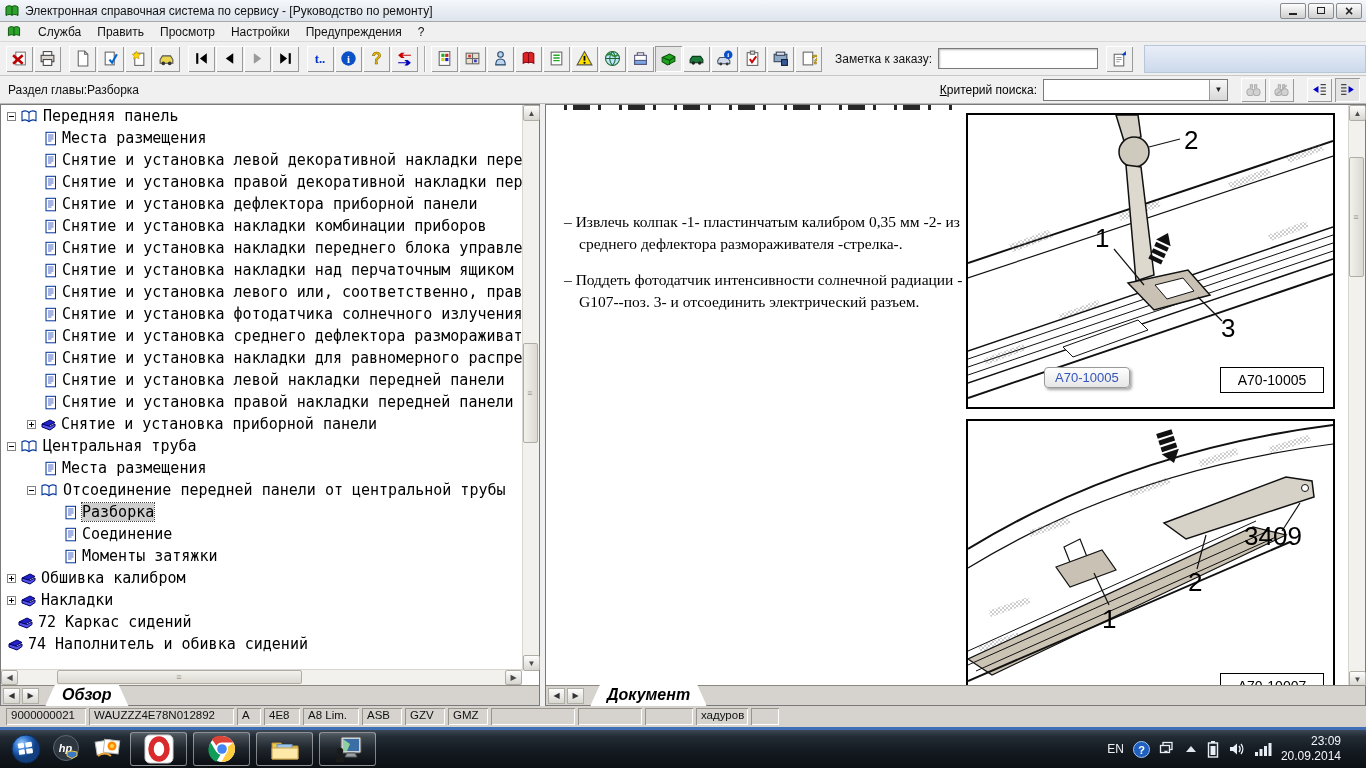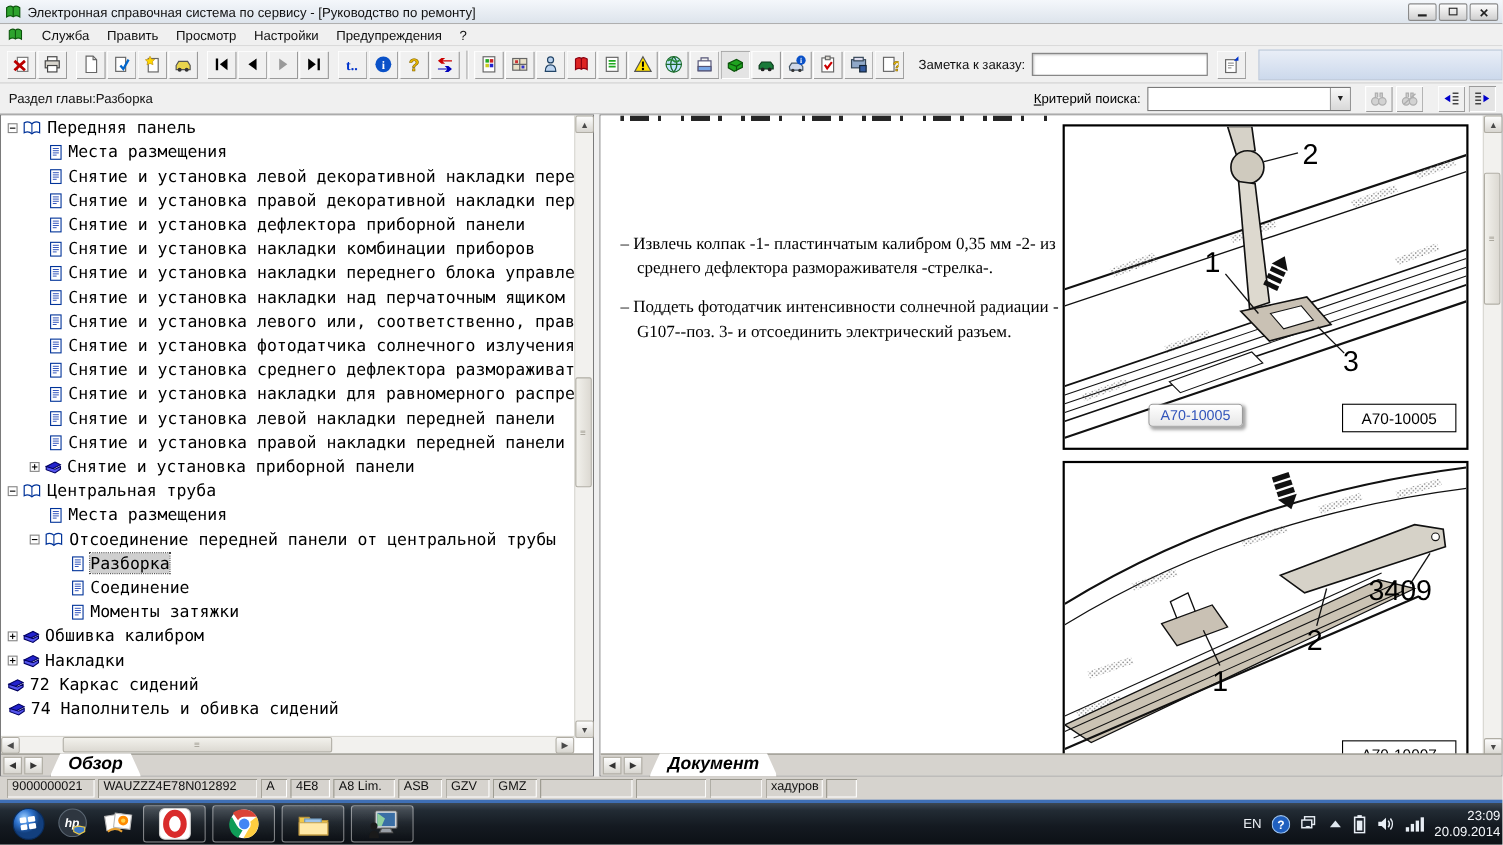--- a/index.html
+++ b/index.html
@@ -116,21 +116,21 @@
   .st-cell { height:17px; margin-left:3px; padding:1px 5px 0; color:#111; white-space:nowrap; overflow:hidden;
     box-shadow:inset 1px 1px 0 #98968c, inset -1px -1px 0 #ffffff; }
 
   
   .taskbar { position:absolute; left:0; top:730px; width:100%; height:38px;
     background:linear-gradient(#3d4854 0%,#222b34 18%,#141a21 55%,#0c1015 100%);
     display:flex; align-items:center; }
   .tk-item { height:34px; display:flex; align-items:center; justify-content:center; margin-left:10px; }
   .tk-item.boxed { width:57px; border:1px solid rgba(255,255,255,.45); border-radius:3px;
     background:linear-gradient(rgba(255,255,255,.18),rgba(255,255,255,.05) 45%,rgba(0,0,0,.12)); margin-left:6px; }
-  .tray { margin-left:auto; display:flex; align-items:center; gap:9px; padding-right:2px; color:#eef2f7; }
+  .tray { margin-left:auto; display:flex; align-items:center; gap:9px; padding-right:25px; color:#eef2f7; }
   .tray .lang { font-size:12px; }
   .tray svg { display:block; }
   .clock { text-align:right; font-size:12px; line-height:1.25; color:#f2f5f9; }
 </style>
 </head>
 <body>
 
 <div id="app">
 
   <div class="titlebar">
@@ -609,21 +609,21 @@
           <div class="trow" style="padding-left: 6px;">
             <span class="texp plus"></span>
             <span class="tico">
               <svg width="16" height="13" viewBox="0 0 16 12">
                 <path d="M2 5.5l8-4 5 2.5-8 4z" fill="#2222cc" stroke="#000060"></path>
                 <path d="M2 5.5l8 2.5 5-2.5v2.5L10 11.5 2 8.5z" fill="#5555ee" stroke="#000060"></path>
               </svg>
             </span>
             <span class="tlabel">Накладки</span>
           </div>
-          <div class="trow" style="padding-left: 5px;">
+          <div class="trow" style="padding-left: 16px;">
             <span class="tico">
               <svg width="16" height="13" viewBox="0 0 16 12">
                 <path d="M2 5.5l8-4 5 2.5-8 4z" fill="#2222cc" stroke="#000060"></path>
                 <path d="M2 5.5l8 2.5 5-2.5v2.5L10 11.5 2 8.5z" fill="#5555ee" stroke="#000060"></path>
               </svg>
             </span>
             <span class="tlabel">72 Каркас сидений</span>
           </div>
           <div class="trow" style="padding-left: 6px;">
             <span class="tico">

